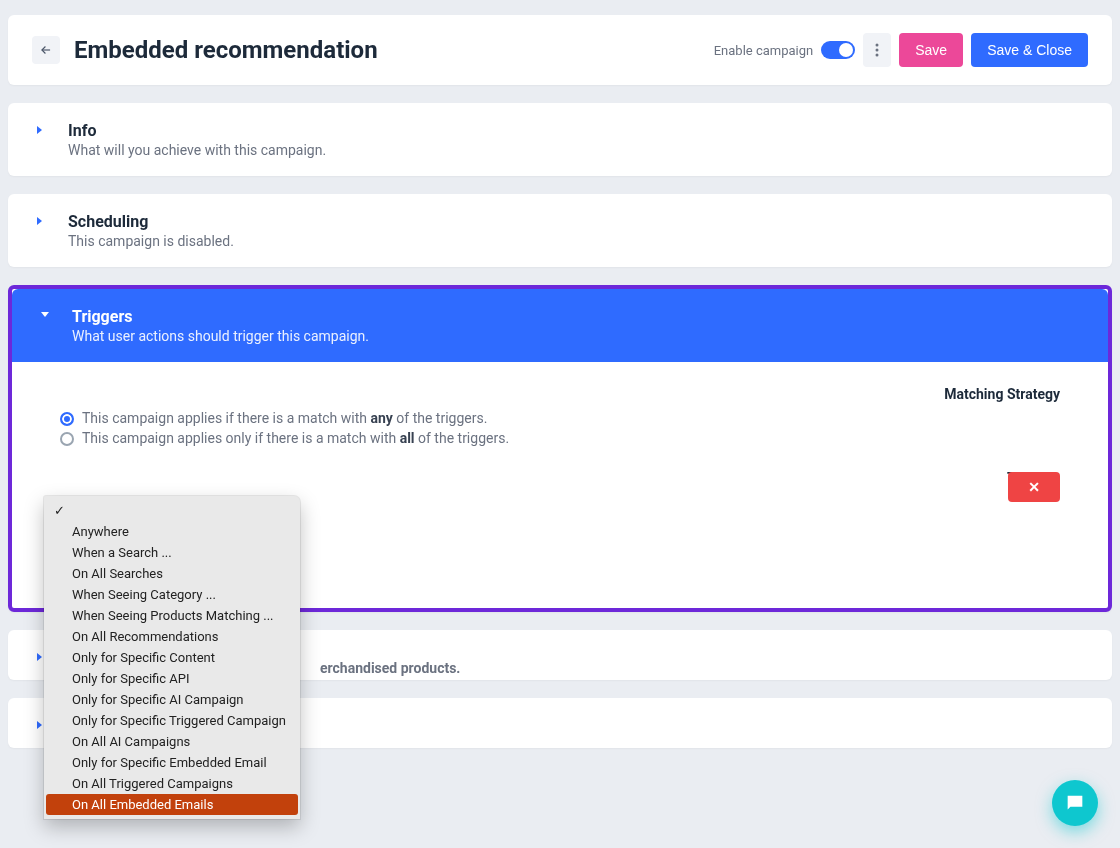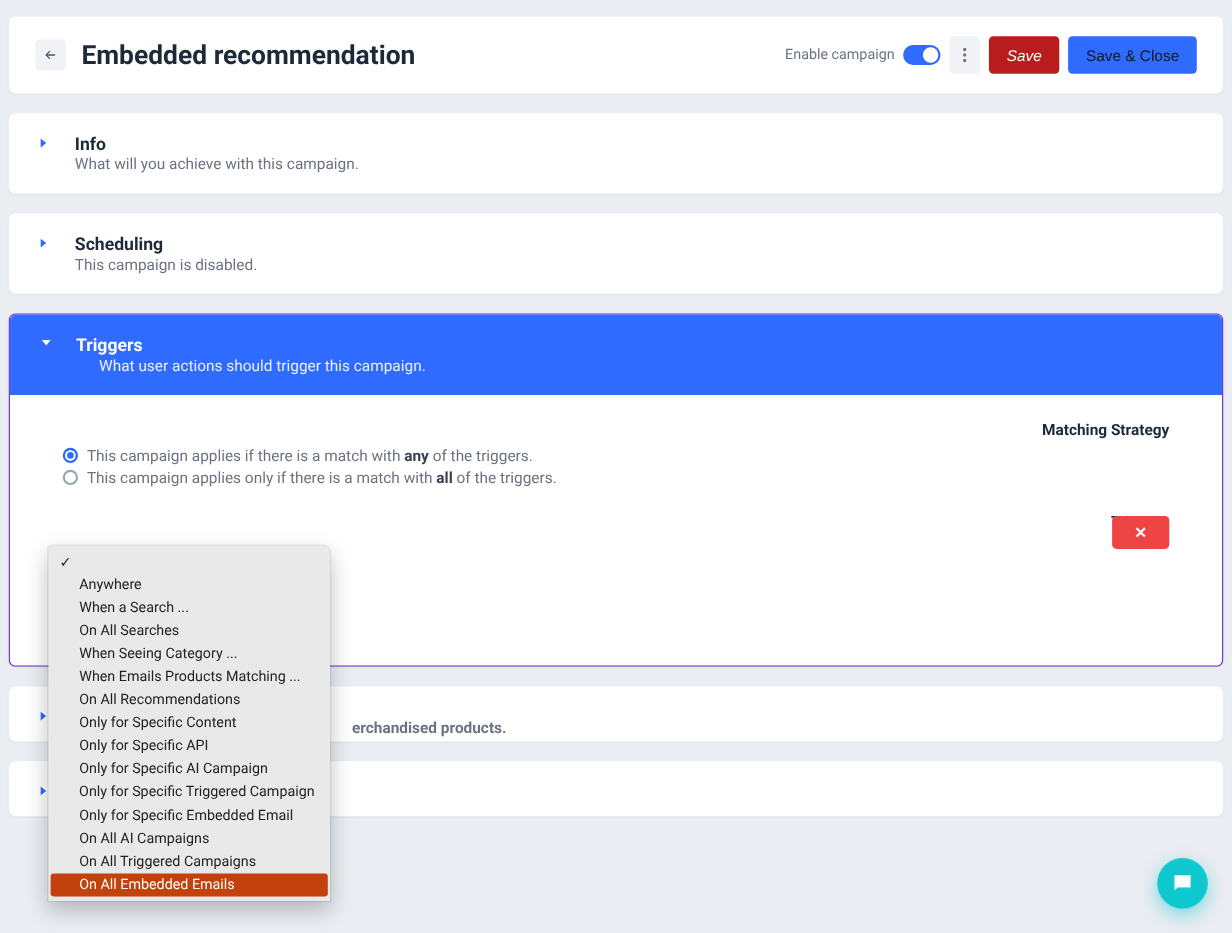--- a/index.html
+++ b/index.html
@@ -45,49 +45,49 @@
     display: flex; align-items: center; justify-content: center;
     border-radius: 4px; cursor: pointer; color: #6b7280;
     font-size: 16px; letter-spacing: -1px;
   }
   .btn {
     border: none; border-radius: 4px;
     padding: 8px 16px; font-size: 14px;
     cursor: pointer; font-weight: 500;
     height: 34px;
   }
-  .btn-dark { background: #b91c1c; color: #fff; font-style: italic; }
-  .btn-primary { background: #2f6bff; color: #0f172a; }
+  .btn-dark { background: #ec4899; color: #fff; }
+  .btn-primary { background: #2f6bff; color: #ffffff; }
 
   
   .section {
     display: flex; align-items: flex-start;
     padding: 18px 28px;
   }
   .chevron {
     width: 18px; color: #2f6bff; margin-right: 14px;
     margin-top: 4px; flex-shrink: 0;
   }
   .chevron svg { display: block; }
   .section-title { font-size: 16px; font-weight: 700; }
   .section-sub { color: #6b7280; font-size: 14px; margin-top: 2px; }
 
   
-  .triggers-card { padding: 0 0 28px 0; border: 1px solid #6d28d9; overflow: visible;}
+  .triggers-card { padding: 0 0 28px 0; border: 4px solid #6d28d9; overflow: visible;}
   .triggers-head {
     background: #2f6bff; color: #fff;
     padding: 18px 28px;
     border-radius: 6px 6px 0 0;
     display: flex; align-items: flex-start;
   }
   .triggers-head .chevron { color: #fff; }
-  .triggers-head .section-sub { color: rgba(255,255,255,0.9); margin-left: 21px; }
+  .triggers-head .section-sub { color: rgba(255,255,255,0.9); }
   .triggers-body { padding: 24px 48px 0 48px; position: relative; }
   .subheading { font-weight: 700; font-size: 14px; margin-bottom: 8px; color: #1d2a3a; text-align: right; }
-  .radio-row { display: flex; align-items: flex-start; gap: 8px; margin-bottom: 4px; color: #6b7280; }
+  .radio-row { display: flex; align-items: flex-end; gap: 8px; margin-bottom: 4px; color: #6b7280; }
   .radio-row strong { color: #374151; }
   .radio {
     width: 14px; height: 14px; border-radius: 50%;
     border: 2px solid #9aa5b1; display: inline-block;
     flex-shrink: 0;
   }
   .radio.checked { border-color: #2f6bff; background: #2f6bff; box-shadow: inset 0 0 0 2px #fff; }
   .triggers-list-label { margin-top: 24px; }
   .delete-btn {
     position: absolute; right: 48px; top: 110px;
@@ -274,21 +274,21 @@
     <div class="drop-item">
       <span class="check-col"></span>
       <span>On All Searches</span>
     </div>
     <div class="drop-item">
       <span class="check-col"></span>
       <span>When Seeing Category ...</span>
     </div>
     <div class="drop-item">
       <span class="check-col"></span>
-      <span>When Emails Products Matching ...</span>
+      <span>When Seeing Products Matching ...</span>
     </div>
     <div class="drop-item">
       <span class="check-col"></span>
       <span>On All Recommendations</span>
     </div>
     <div class="drop-item">
       <span class="check-col"></span>
       <span>Only for Specific Content</span>
     </div>
     <div class="drop-item">
@@ -298,25 +298,25 @@
     <div class="drop-item">
       <span class="check-col"></span>
       <span>Only for Specific AI Campaign</span>
     </div>
     <div class="drop-item">
       <span class="check-col"></span>
       <span>Only for Specific Triggered Campaign</span>
     </div>
     <div class="drop-item">
       <span class="check-col"></span>
+      <span>On All AI Campaigns</span>
+    </div>
+    <div class="drop-item">
+      <span class="check-col"></span>
       <span>Only for Specific Embedded Email</span>
-    </div>
-    <div class="drop-item">
-      <span class="check-col"></span>
-      <span>On All AI Campaigns</span>
     </div>
     <div class="drop-item">
       <span class="check-col"></span>
       <span>On All Triggered Campaigns</span>
     </div>
     <div class="drop-item highlight">
       <span class="check-col"></span>
       <span>On All Embedded Emails</span>
     </div>
   </div>

